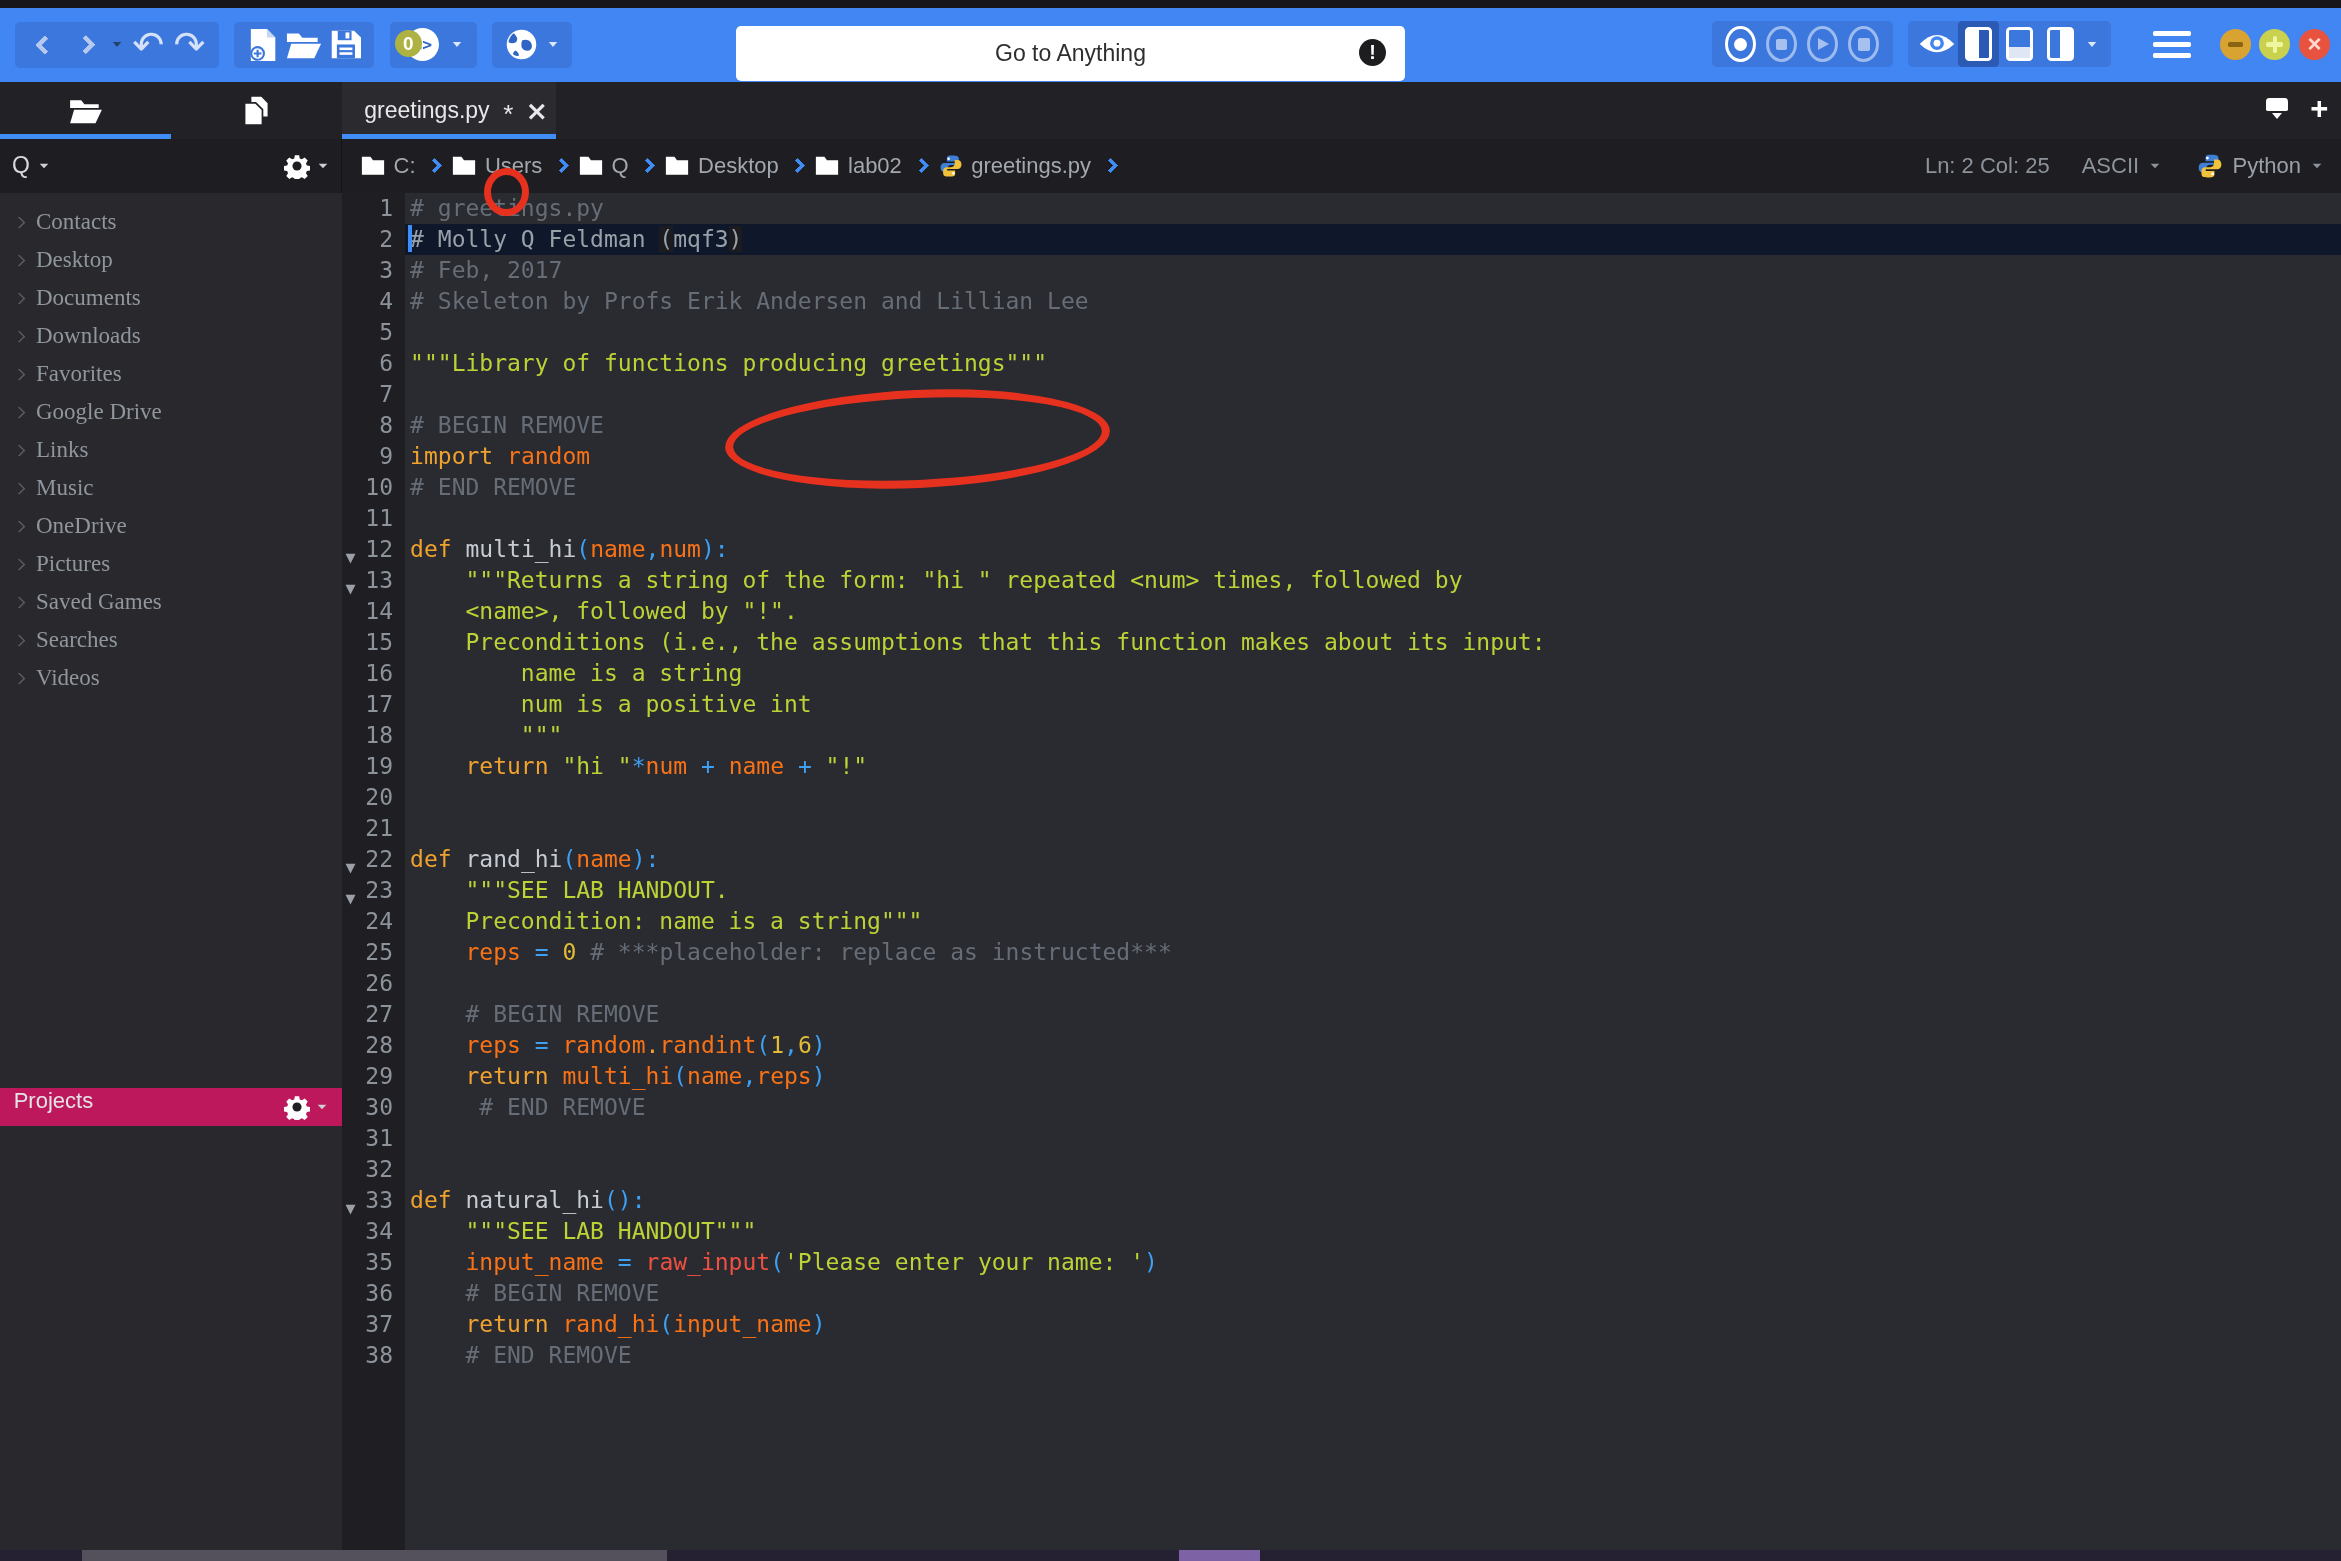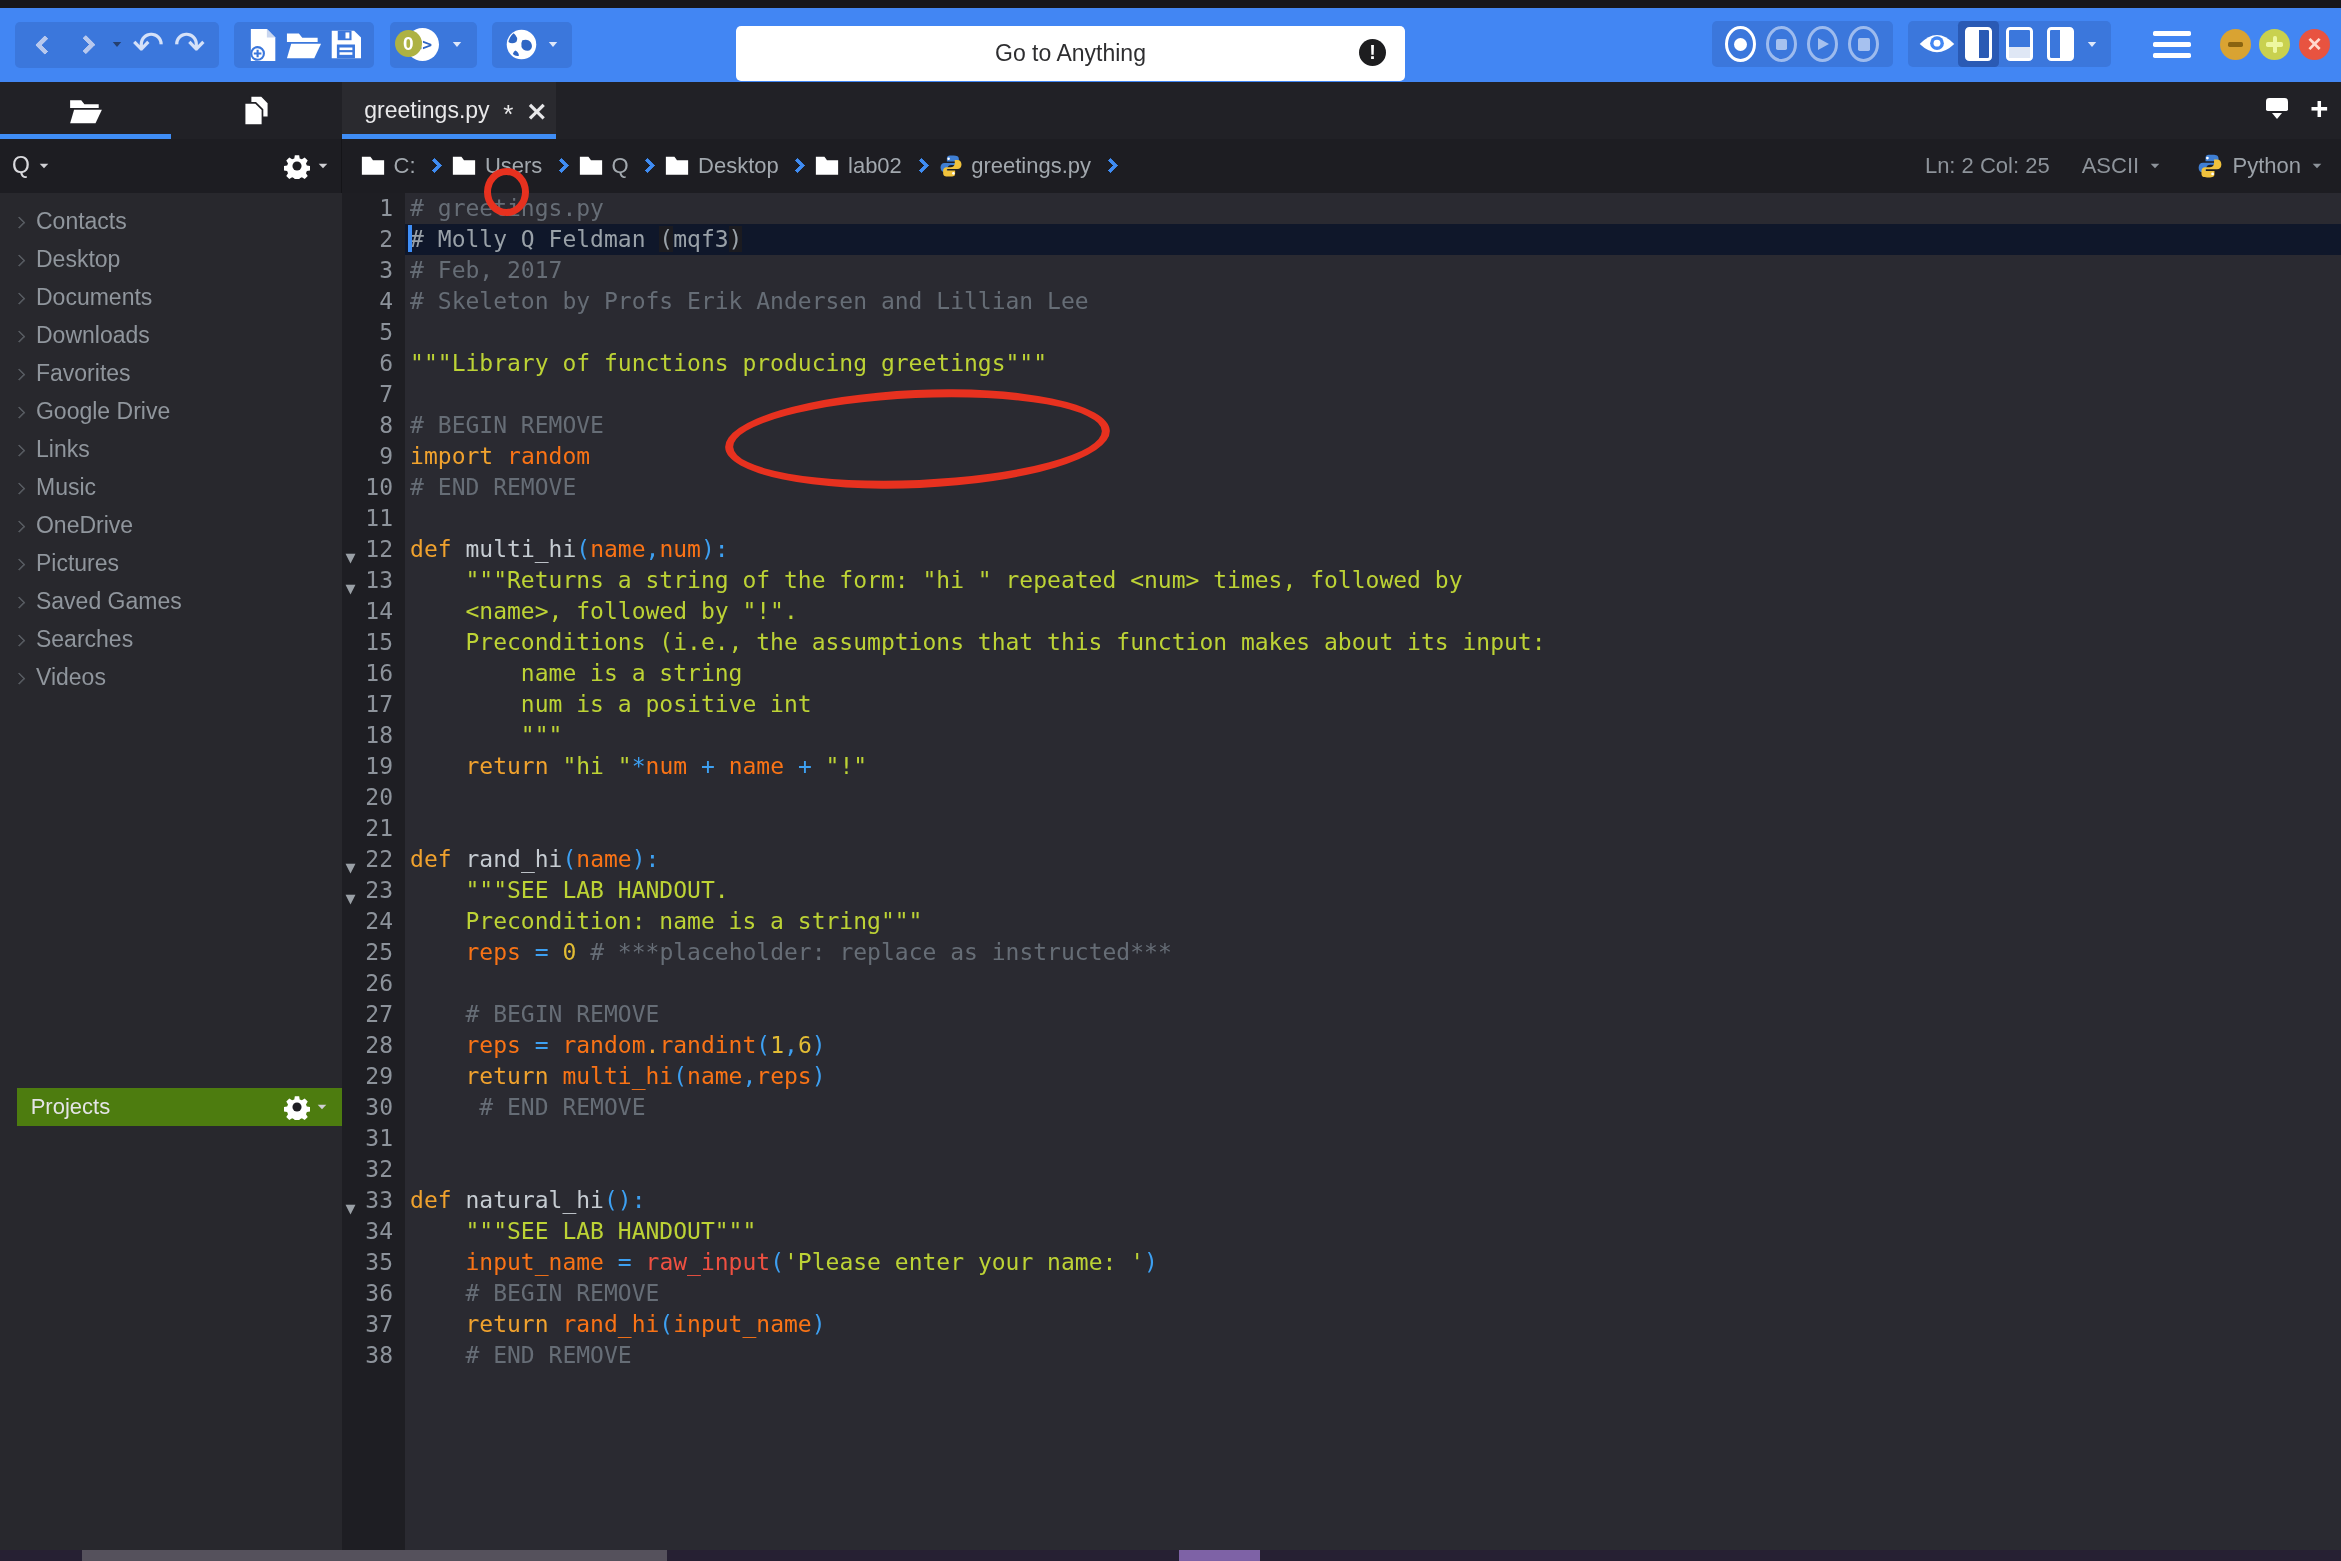--- a/index.html
+++ b/index.html
@@ -74,22 +74,22 @@
   .status-text { color:#8d939a; font-size:22px; }
   .status-right .caret { border-top-color:#8d939a; border-left-width:6px; border-right-width:6px; border-top-width:6.8px; }
   .status-lang { color:#9ba1a8; font-size:22px; }
 
   
   .main { display:flex; height:1369px; position:relative; }
   .sidebar { width:342px; background:#28282d; display:flex; flex-direction:column; position:relative; }
   .sb-list { padding-top:10.3px; }
   .sb-item { height:38px; display:flex; align-items:center; padding-left:15.4px; cursor:pointer; }
   .sb-item .chev { width:8.6px; height:8.6px; border-top:2.6px solid #55595f; border-right:2.6px solid #55595f; transform:rotate(45deg); margin-right:12px; border-radius:0.9px; }
-  .sb-item .lbl { color:#90969d; font-size:23px; }
-  .proj-header { position:absolute; left:17px; right:0; top:895px; height:38px; background:#4d7c0f; display:flex; align-items:center; padding:0 13.7px; }
+  .sb-item .lbl { color:#90969d; font-size:23px;font-family:Liberation Serif, serif; }
+  .proj-header { position:absolute; left:0; right:0; top:895px; height:38px; background:#be185d; display:flex; padding:0 13.7px; }
   .proj-title { color:#e4e4e6; font-size:22px; }
 
   .editor { flex:1; position:relative; background:#2a2a31; }
   .gutter-bg { position:absolute; left:0; top:0; bottom:0; width:63px; background:#1e1e23; }
   .code { position:absolute; left:0; top:0; right:0; font-family:"DejaVu Sans Mono", monospace; font-size:23px; line-height:31px; }
   .cl { display:flex; height:31px; }
   .ln { width:63px; background:#1e1e23; color:#8d939b; text-align:right; padding-right:12px; position:relative; flex:none; }
   .fold { position:absolute; left:3.4px; top:8.6px; font-size:13px; color:#9aa0a6; font-family:"DejaVu Sans", sans-serif; }
   .cd { flex:1; white-space:pre; padding-left:5.1px; position:relative; }
   .cd.cur { background:#0f172a; }

